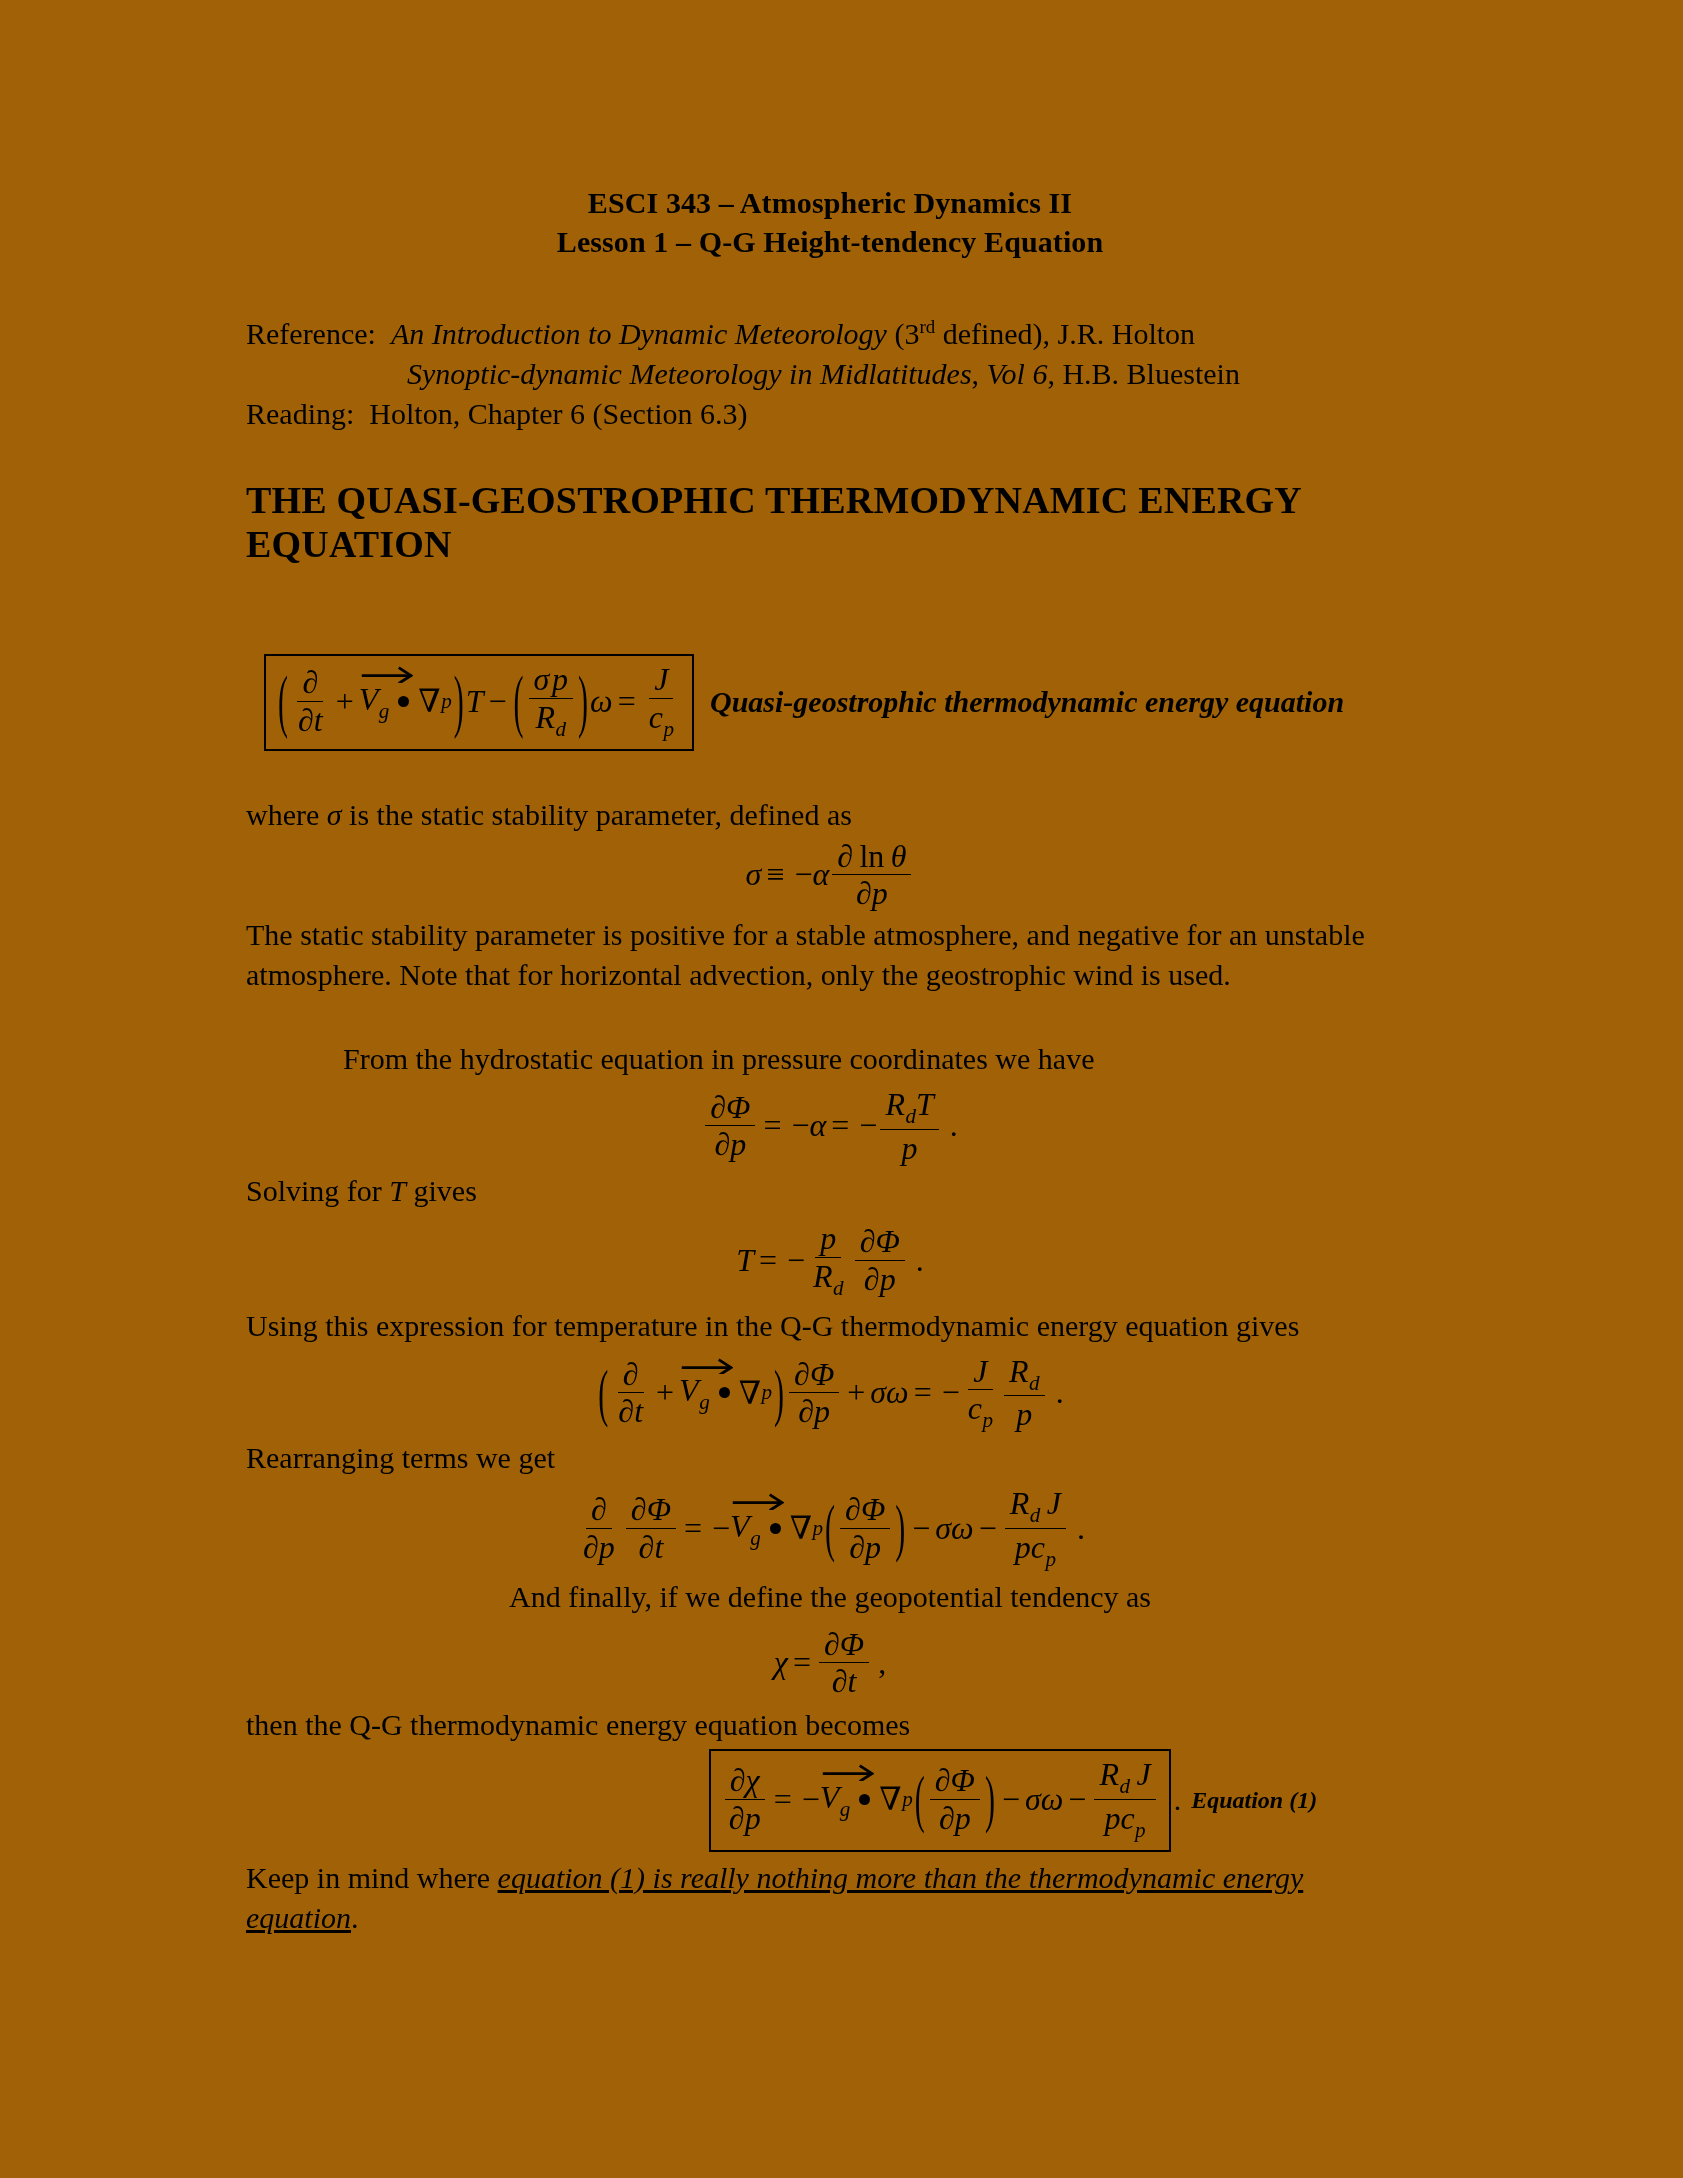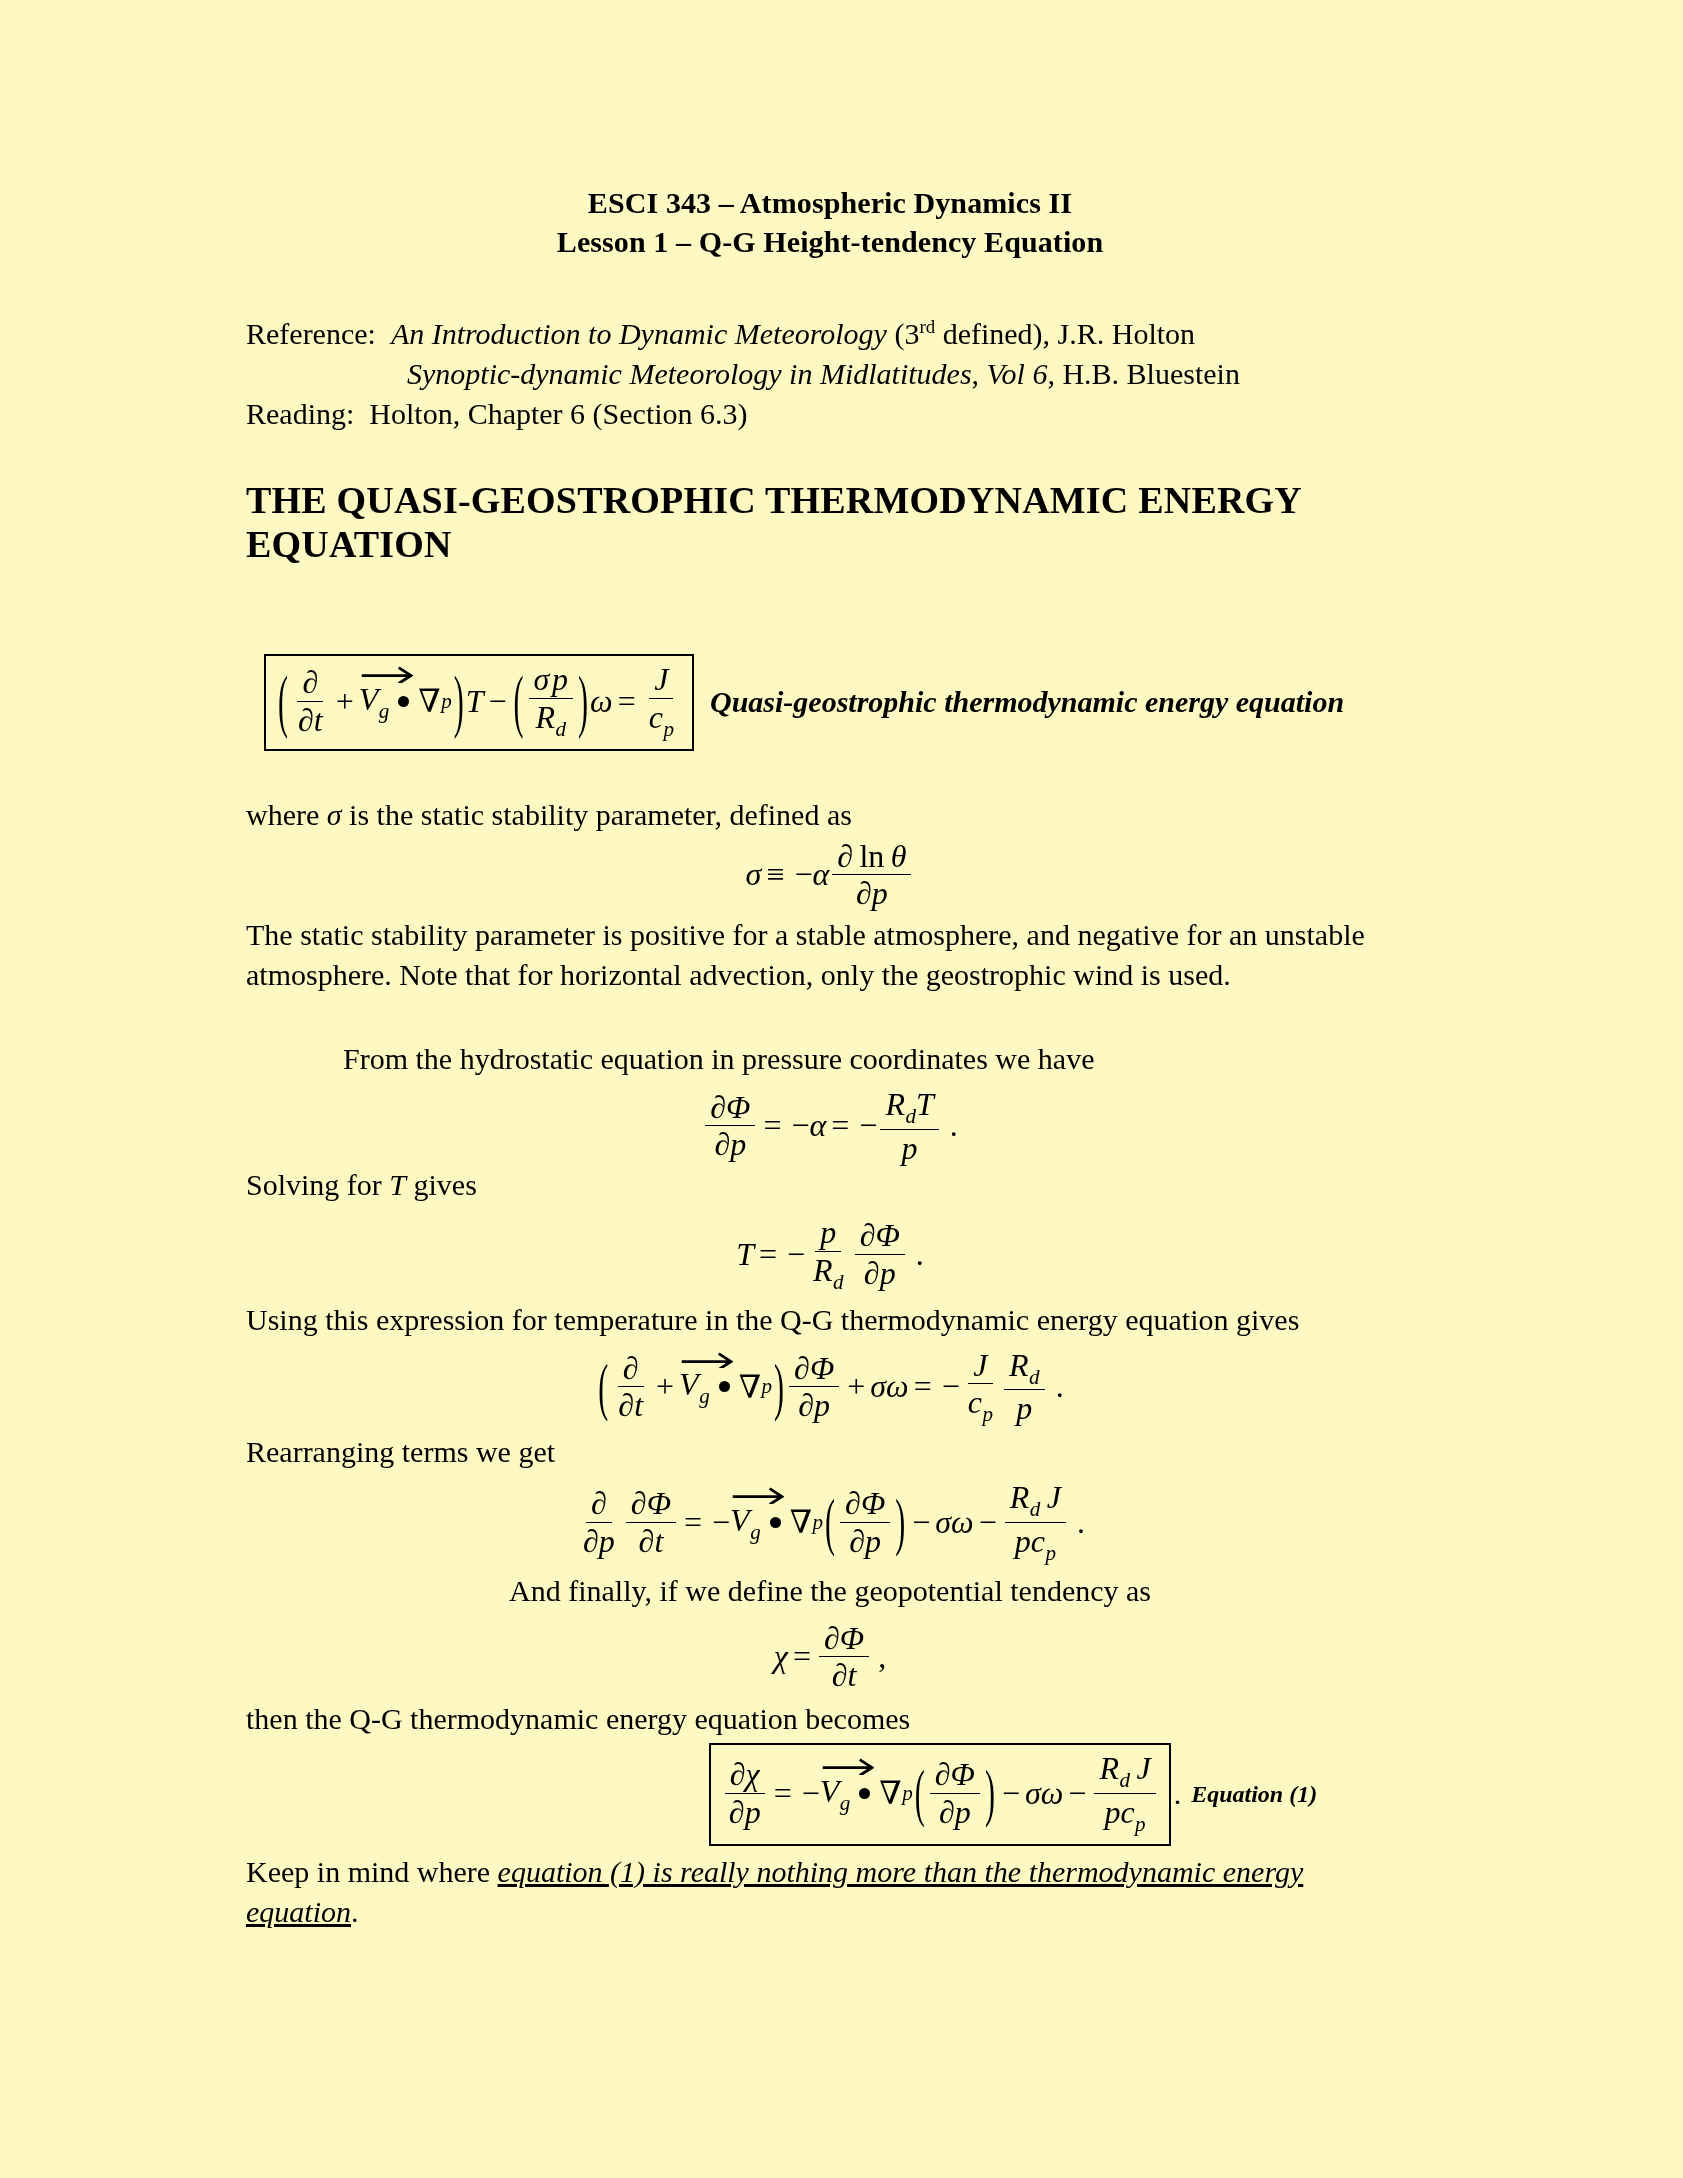--- a/index.html
+++ b/index.html
@@ -3,21 +3,21 @@
 <meta charset="utf-8">
 <style>
   html, body {
     margin: 0;
     padding: 0;
     background: #ffffff;
   }
   .page {
     width: 1683px;
     height: 2178px;
-    background: #fef9c3;
+    background: #a16207;
     position: relative;
     font-family: "Liberation Serif", "DejaVu Serif", serif;
     color: #000000;
     box-sizing: border-box;
     padding: 0;
     overflow: hidden;
   }
   .content {
     position: absolute;
     left: 246px;
@@ -288,21 +288,21 @@
       <span class="op">=</span>
       <span class="op" style="margin-right:0;">−</span>
       <span class="frac">
             <span class="num"><i>R</i><span class="sub">d</span><i>T</i></span>
             <span class="den"><i>p</i></span>
           </span>
       <span class="up" style="margin-left:8px;">.</span>
     </span>
   </div>
 
-  <p class="para" style=""><span>Solving for </span><span class="it">T</span><span> gives</span></p>
+  <p class="para" style="margin-top:6px;"><span>Solving for </span><span class="it">T</span><span> gives</span></p>
 
   <div class="eqline" style="margin-top:10px;">
     <span class="math">
       <i>T</i>
       <span class="op">=</span>
       <span class="op" style="margin-right:0;">−</span>
       <span class="frac">
             <span class="num"><i>p</i></span>
             <span class="den"><i>R</i><span class="sub">d</span></span>
           </span>

